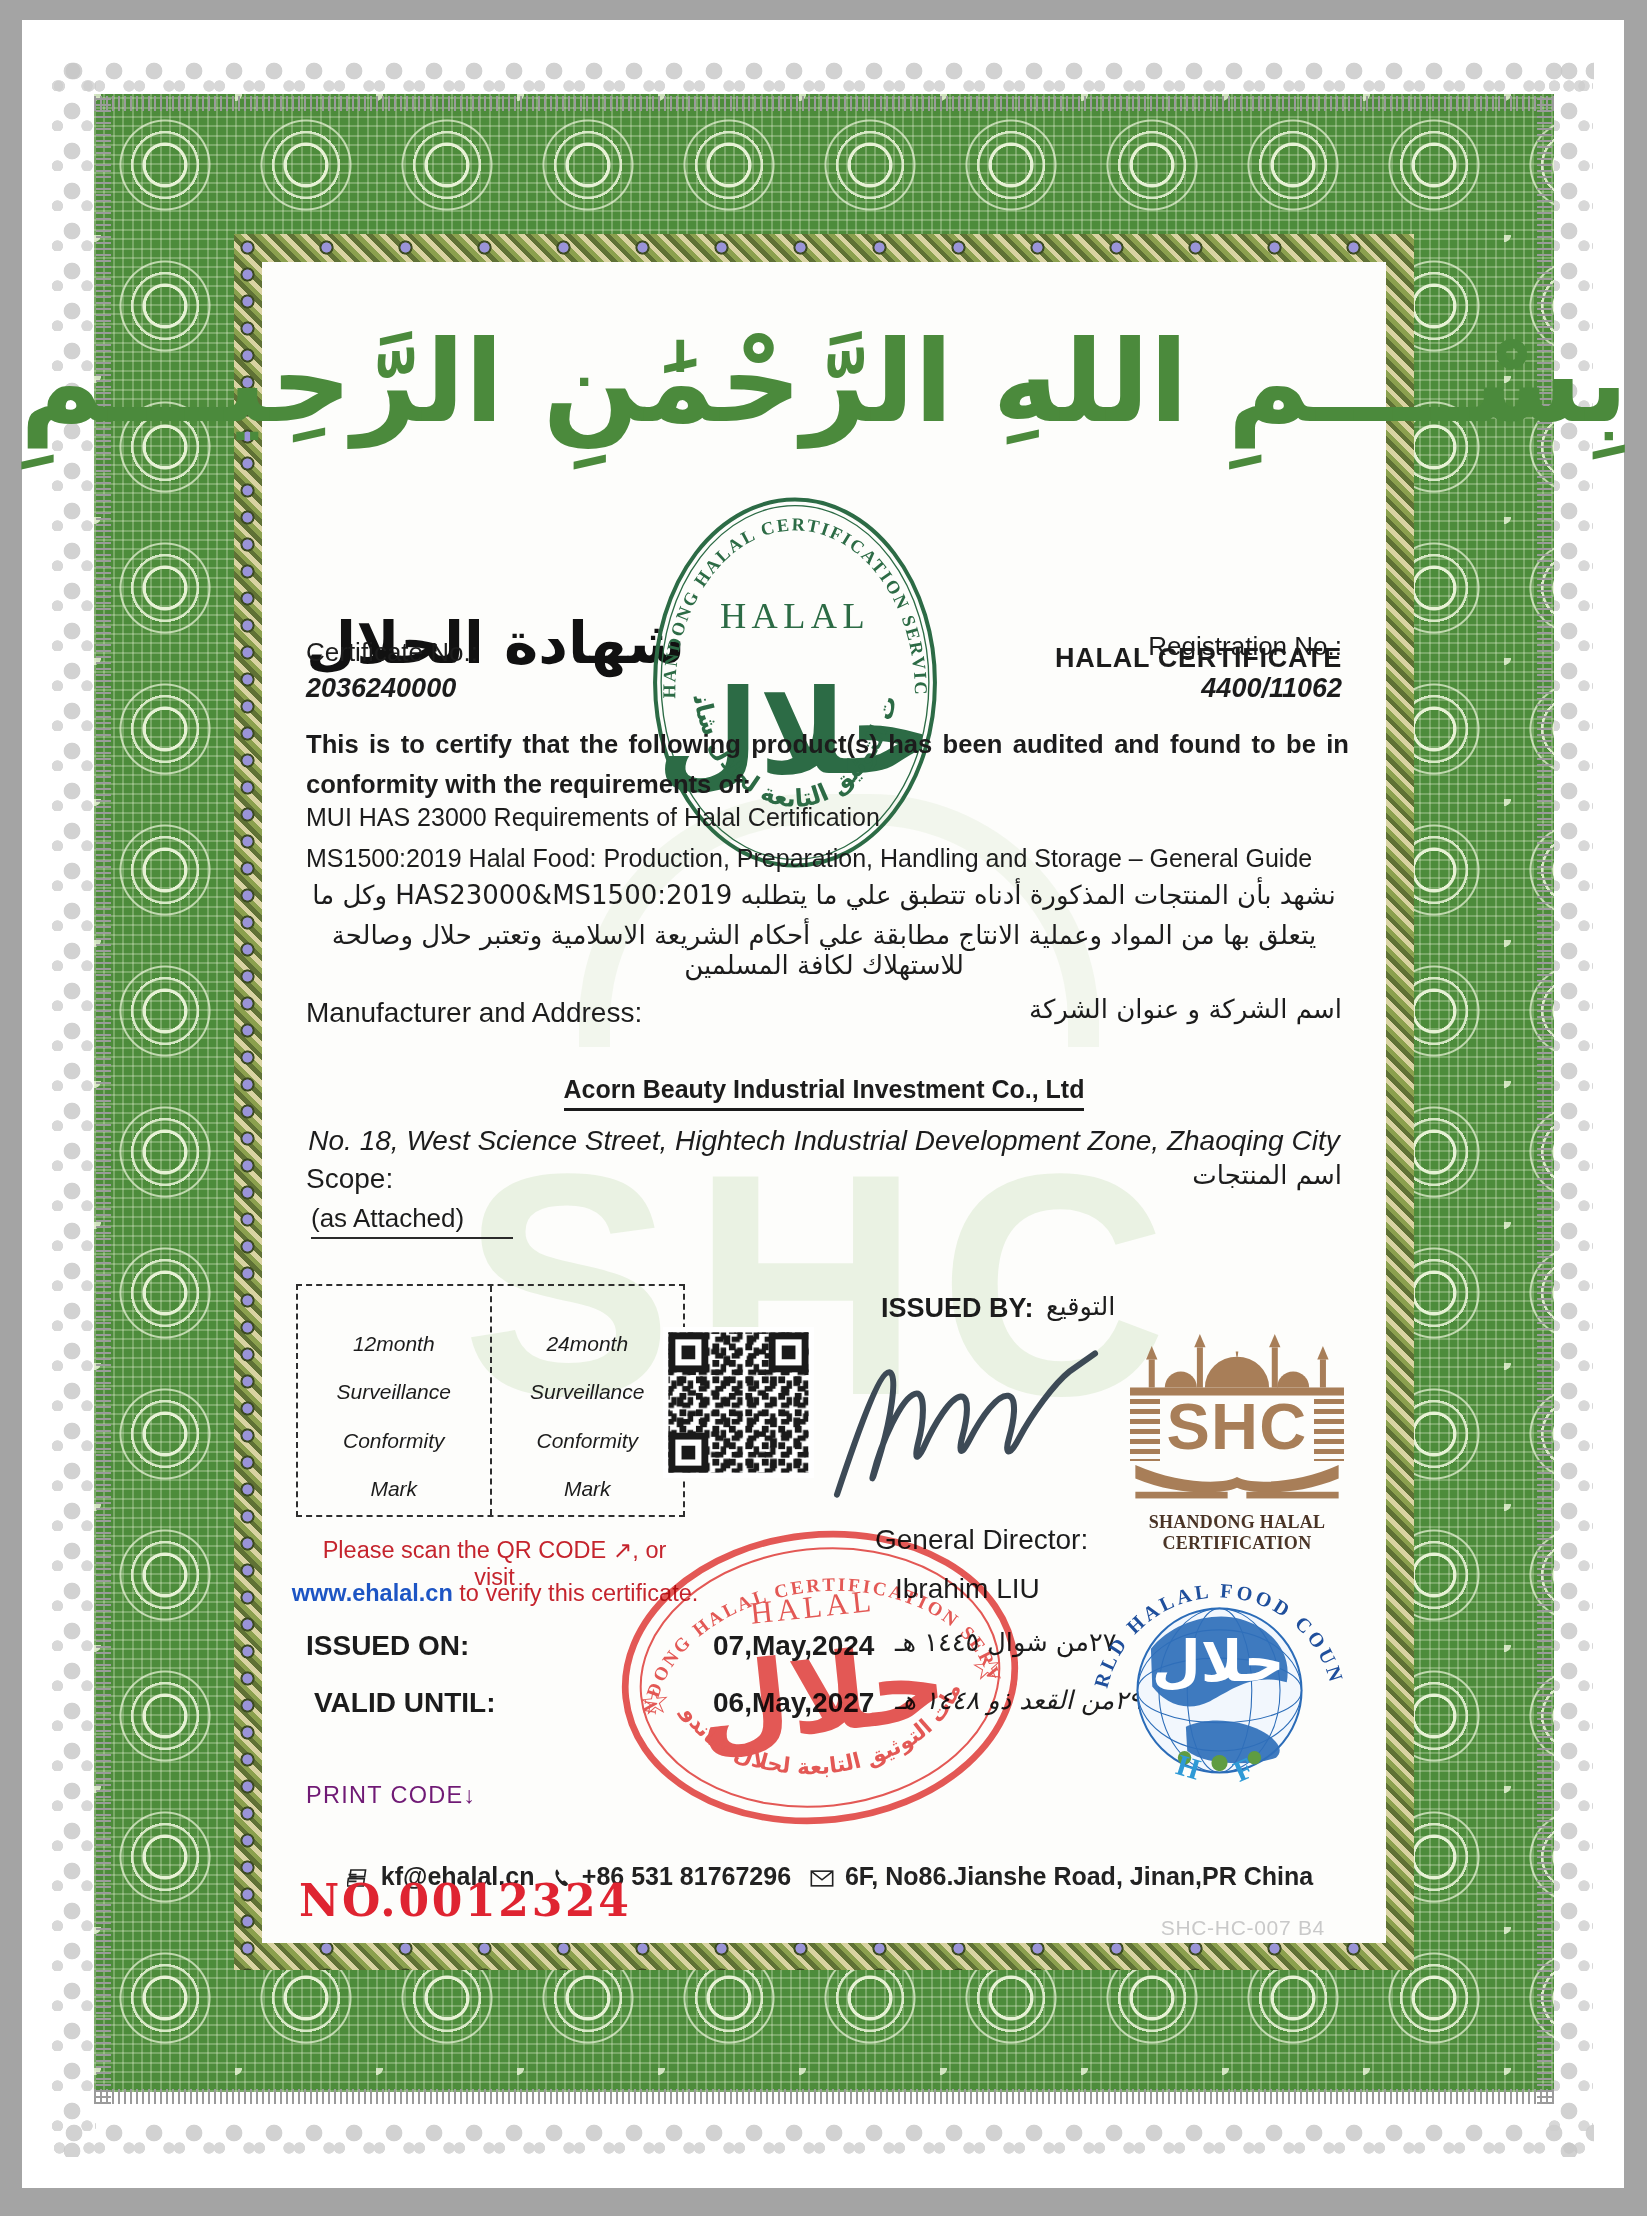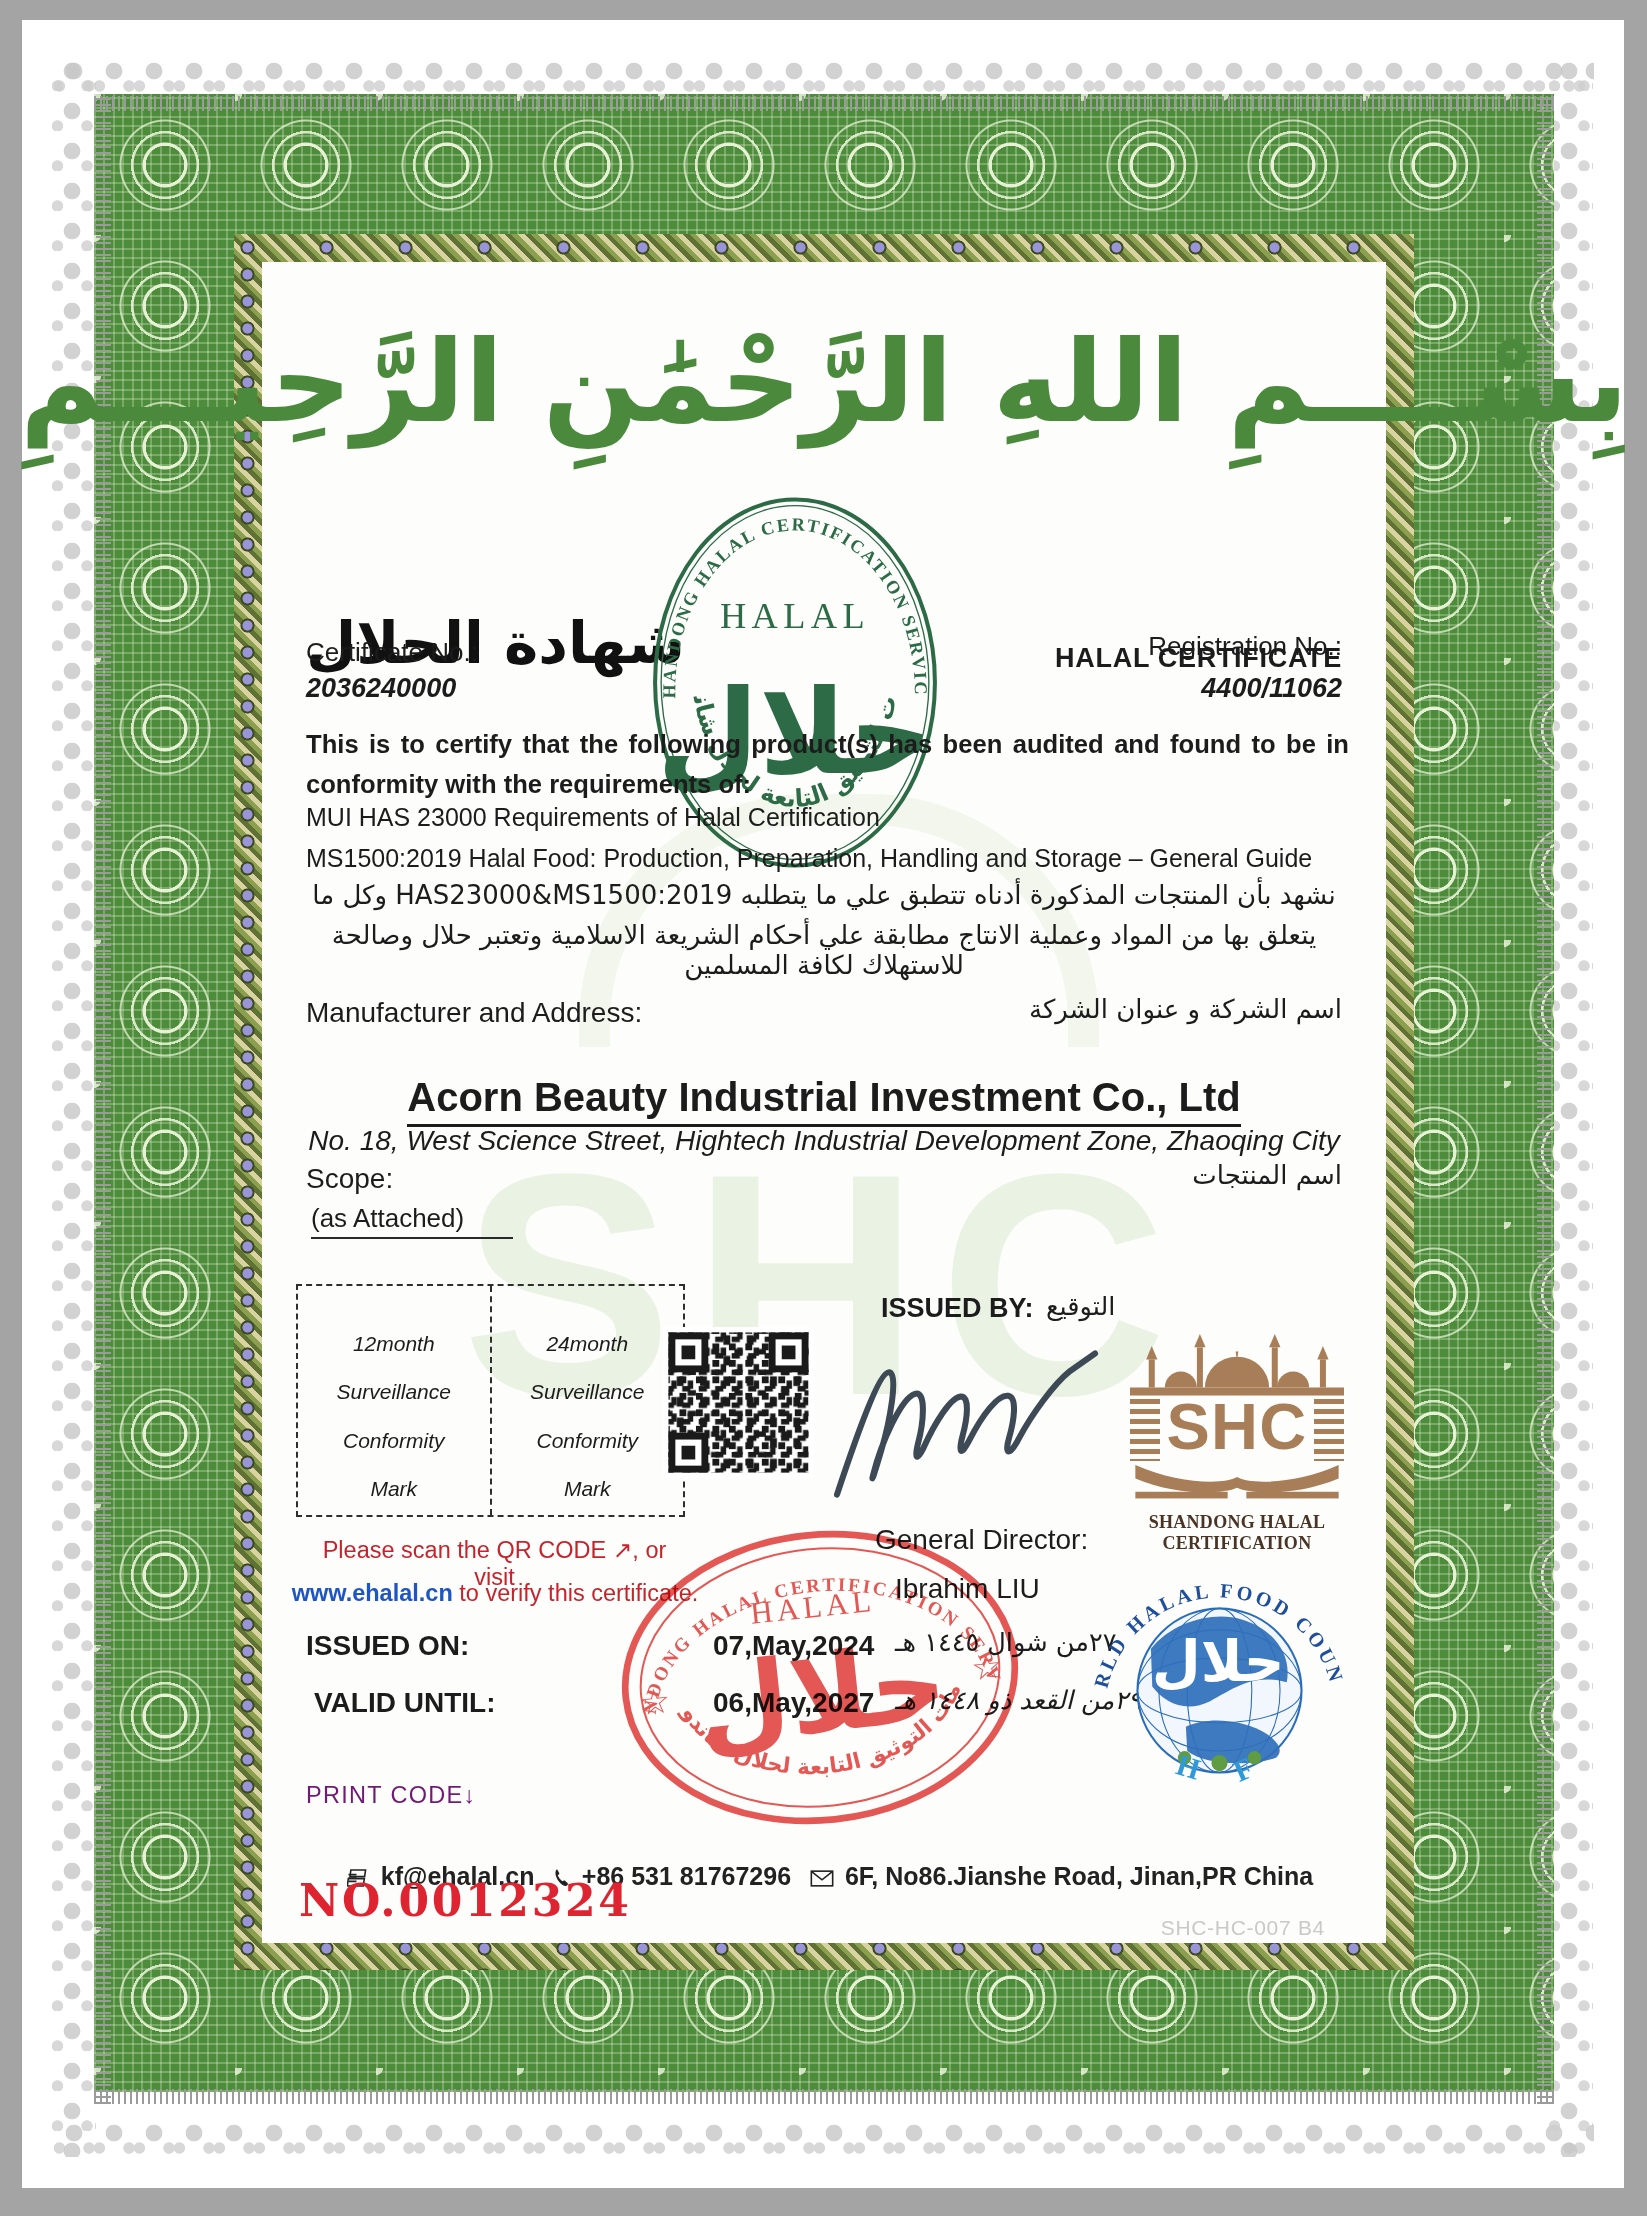--- a/index.html
+++ b/index.html
@@ -58,21 +58,21 @@
       font-family:"DejaVu Sans",sans-serif;font-weight:bold;}
   .arabic-title{left:306px;top:609px;font-size:58px;font-weight:bold;font-family:"DejaVu Sans",sans-serif;color:#111;}
   .title-en{right:306px;top:643px;font-size:27px;font-weight:600;letter-spacing:0.7px;}
   .label{font-size:26px;}
   .value{font-size:27px;font-weight:bold;font-style:italic;}
   .bodybold{left:306px;width:1043px;font-size:25.6px;font-weight:bold;text-align:justify;line-height:1.55;}
   .bodyreg{left:306px;width:1050px;font-size:25px;line-height:1.0;}
   .arline{right:299px;width:1050px;font-size:26px;font-family:"DejaVu Sans",sans-serif;text-align:center;direction:rtl;}
   .ar{font-family:"DejaVu Sans",sans-serif;direction:rtl;}
   .center{left:262px;right:262px;text-align:center;}
-  .company{font-size:40px;font-weight:bold;}
+  .company{font-size:25px;font-weight:bold;}
   .company span{border-bottom:3.4px solid #1b1b1b;padding-bottom:5.4px;}
   .address{font-size:28px;font-style:italic;}
   .attached{left:311px;top:1203px;font-size:26px;}
   .attached .u{display:inline-block;min-width:202px;border-bottom:2px solid #2a2a2a;padding-bottom:2.7px;}
 
   
   .marksbox{left:296px;top:1284px;width:385px;height:229px;border:2.7px dashed #2e2e2e;display:flex;}
   .markcell{flex:1;text-align:center;font-style:italic;font-size:21px;padding-top:34px;line-height:2.3;}
   .markcell.first{border-right:2.7px dashed #2e2e2e;}
 

